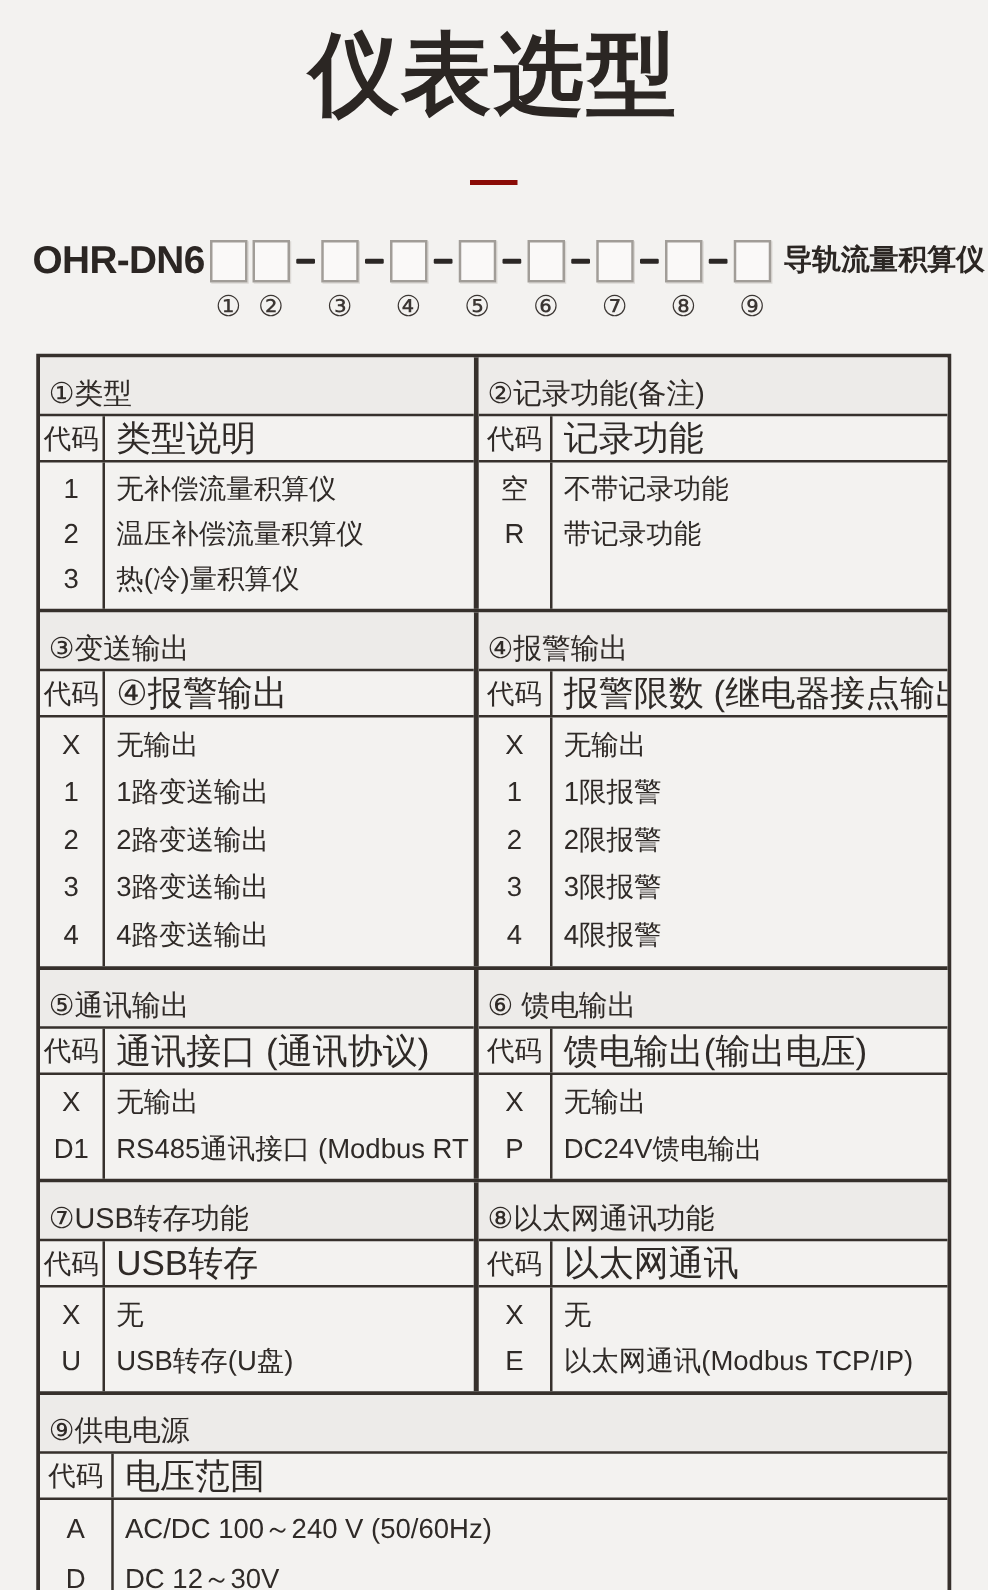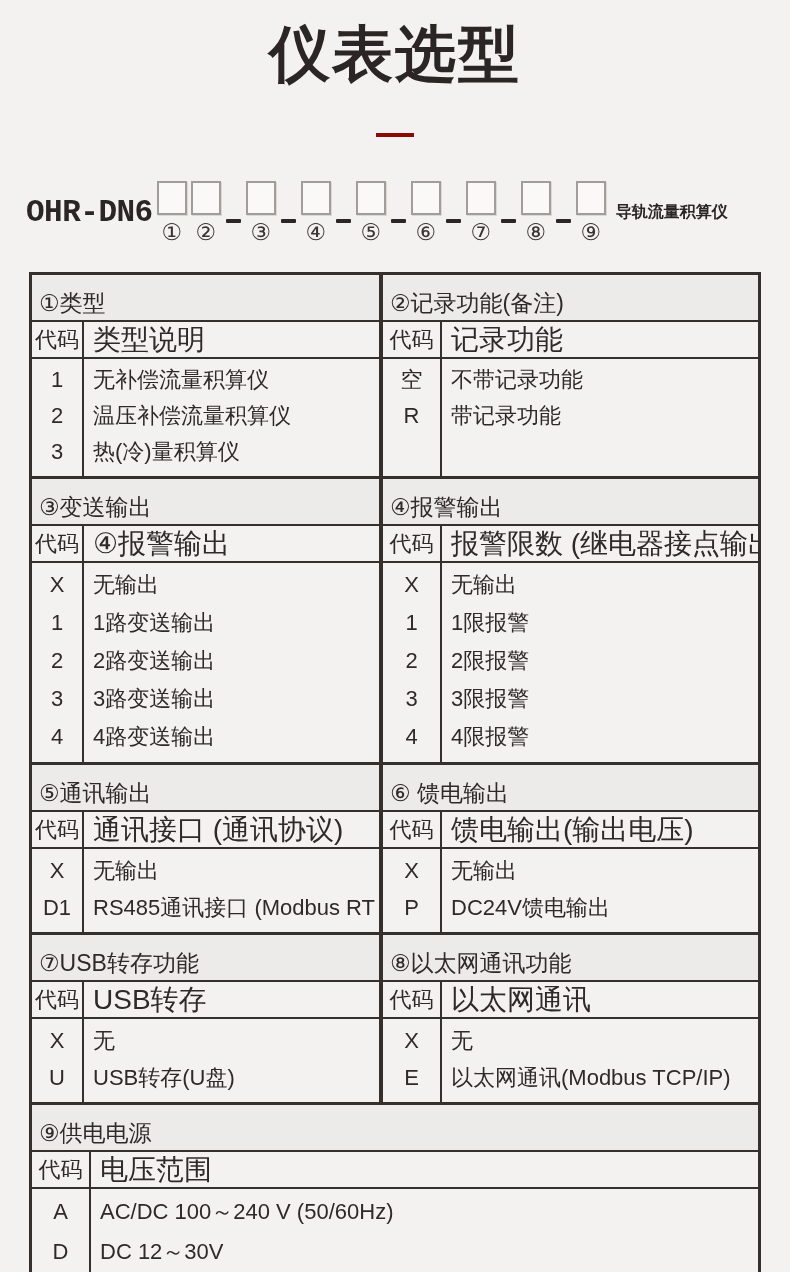--- a/index.html
+++ b/index.html
@@ -7,37 +7,36 @@
     width:790px;height:1272px;
     background:#f3f2f0;
     font-family:"Liberation Sans","DejaVu Sans",sans-serif;
     color:#2f2a27;
     overflow:hidden;
   }
   
   .title{
     margin:24px 0 0;
     text-align:center;
-    font-size:61px;
+    font-size:72px;
     line-height:1.0;
     font-weight:800;
     letter-spacing:2px;
     color:#2b2623;
   }
   .red-dash{
     width:38px;height:4px;
     background:#8a0b06;
     margin:48px auto 0;
   }
   
   .model-line{
     display:flex;
-    align-items:center;
+    align-items:flex-start;
     margin:42px 0 0 26px;
-    font-family:Liberation Mono, monospace;
   }
   .model-prefix{
     font-size:31px;font-weight:700;line-height:36px;
     letter-spacing:-0.5px;color:#2b2623;
     margin-right:2px;
   }
   .unit{display:flex;flex-direction:column;align-items:center;margin:2px 2px 0;}
   .mbox{
     width:26px;height:30px;
     border:2px solid #a19d98;
@@ -45,21 +44,21 @@
     box-shadow:1px 1px 0 #dcd9d5;
   }
   .pos{margin-top:7px;font-size:23px;line-height:24px;color:#3b3633;}
   .mdash{
     width:15px;height:4px;border-radius:1px;
     background:#2b2725;
     margin:17px 3px 0;
     flex:none;
   }
   .model-suffix{
-    font-size:16px;font-weight:700;line-height:34px;
+    font-size:23px;font-weight:700;line-height:34px;
     margin-left:8px;white-space:nowrap;color:#2b2623;
   }
   
   .spec-table{
     width:726px;
     margin:26px auto 0;
     border:3px solid #36302c;
     background:#f3f2f0;
   }
   .band{display:flex;}

